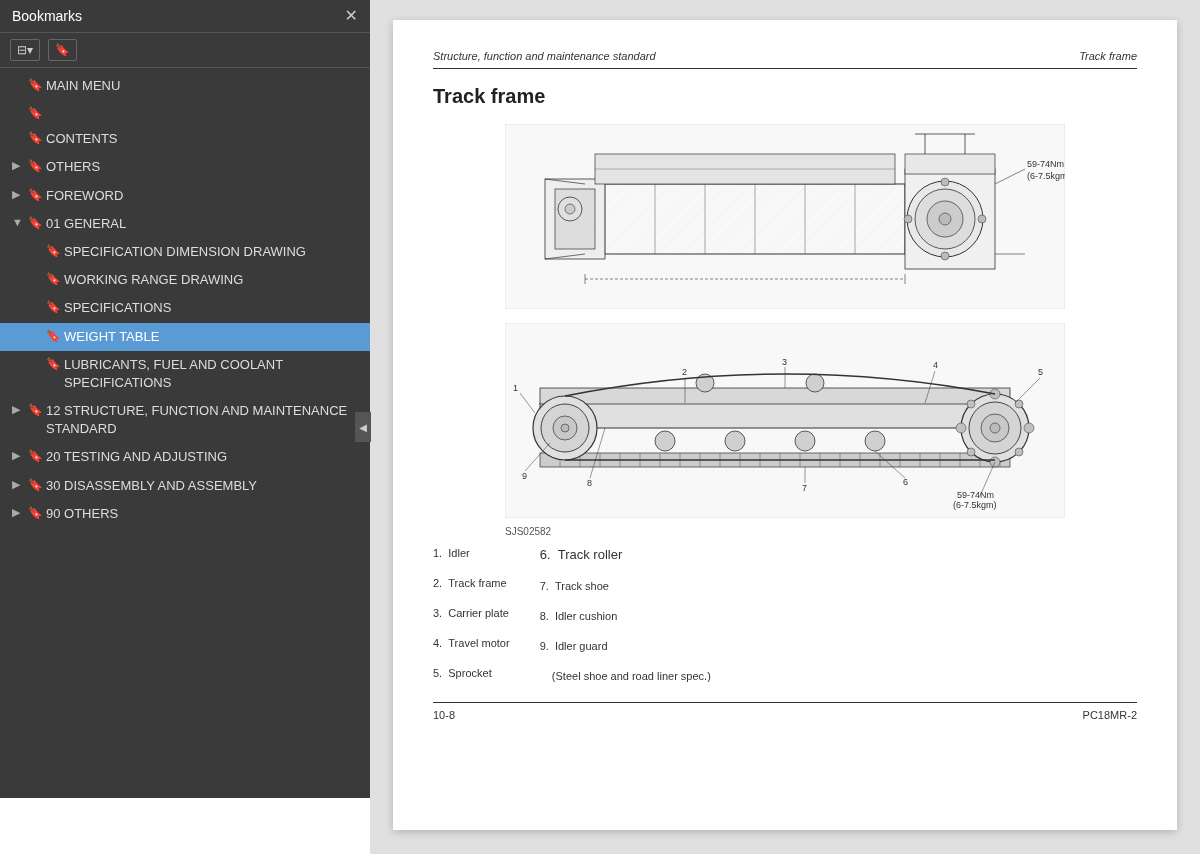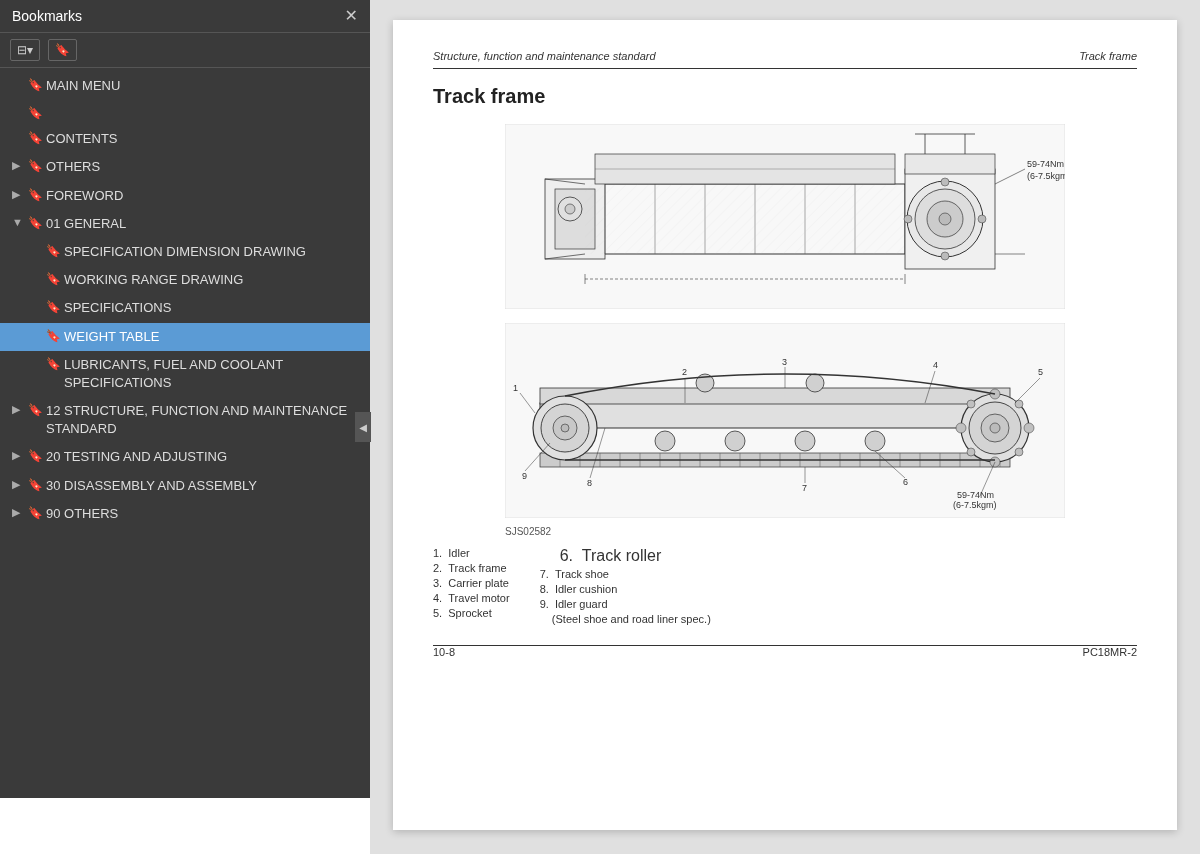--- a/index.html
+++ b/index.html
@@ -185,28 +185,29 @@
       display: flex;
       gap: 30px;
       margin-top: 10px;
       font-size: 11px;
       color: #333;
     }
 
     .parts-col {
       display: flex;
       flex-direction: column;
-      gap: 3px;
+      gap: 18px;
     }
 
     .doc-footer {
       display: flex;
       justify-content: space-between;
       align-items: center;
       border-top: 1px solid #333;
+      padding-top: 6px;
       margin-top: 20px;
       font-size: 11px;
       color: #333;
     }
 
     .image-id {
       text-align: center;
       font-size: 10px;
       color: #555;
       margin-top: 4px;
@@ -499,21 +500,21 @@
 
     <div class="parts-legend">
       <div class="parts-col">
         <div style="font-size:11px;color:#333;">1.&nbsp;&nbsp;Idler</div>
         <div style="font-size:11px;color:#333;">2.&nbsp;&nbsp;Track frame</div>
         <div style="font-size:11px;color:#333;">3.&nbsp;&nbsp;Carrier plate</div>
         <div style="font-size:11px;color:#333;">4.&nbsp;&nbsp;Travel motor</div>
         <div style="font-size:11px;color:#333;">5.&nbsp;&nbsp;Sprocket</div>
       </div>
       <div class="parts-col">
-        <div style="font-size:16px;color:#333;margin-left:20px;">6.&nbsp;&nbsp;Track roller</div>
+        <div style="font-size:13px;color:#333;">6.&nbsp;&nbsp;Track roller</div>
         <div style="font-size:11px;color:#333;">7.&nbsp;&nbsp;Track shoe</div>
         <div style="font-size:11px;color:#333;">8.&nbsp;&nbsp;Idler cushion</div>
         <div style="font-size:11px;color:#333;">9.&nbsp;&nbsp;Idler guard</div>
         <div style="font-size:11px;color:#333;">&nbsp;&nbsp;&nbsp;&nbsp;(Steel shoe and road liner spec.)</div>
       </div>
     </div>
 
     <div class="doc-footer">
       <span>10-8</span>
       <span>PC18MR-2</span>

